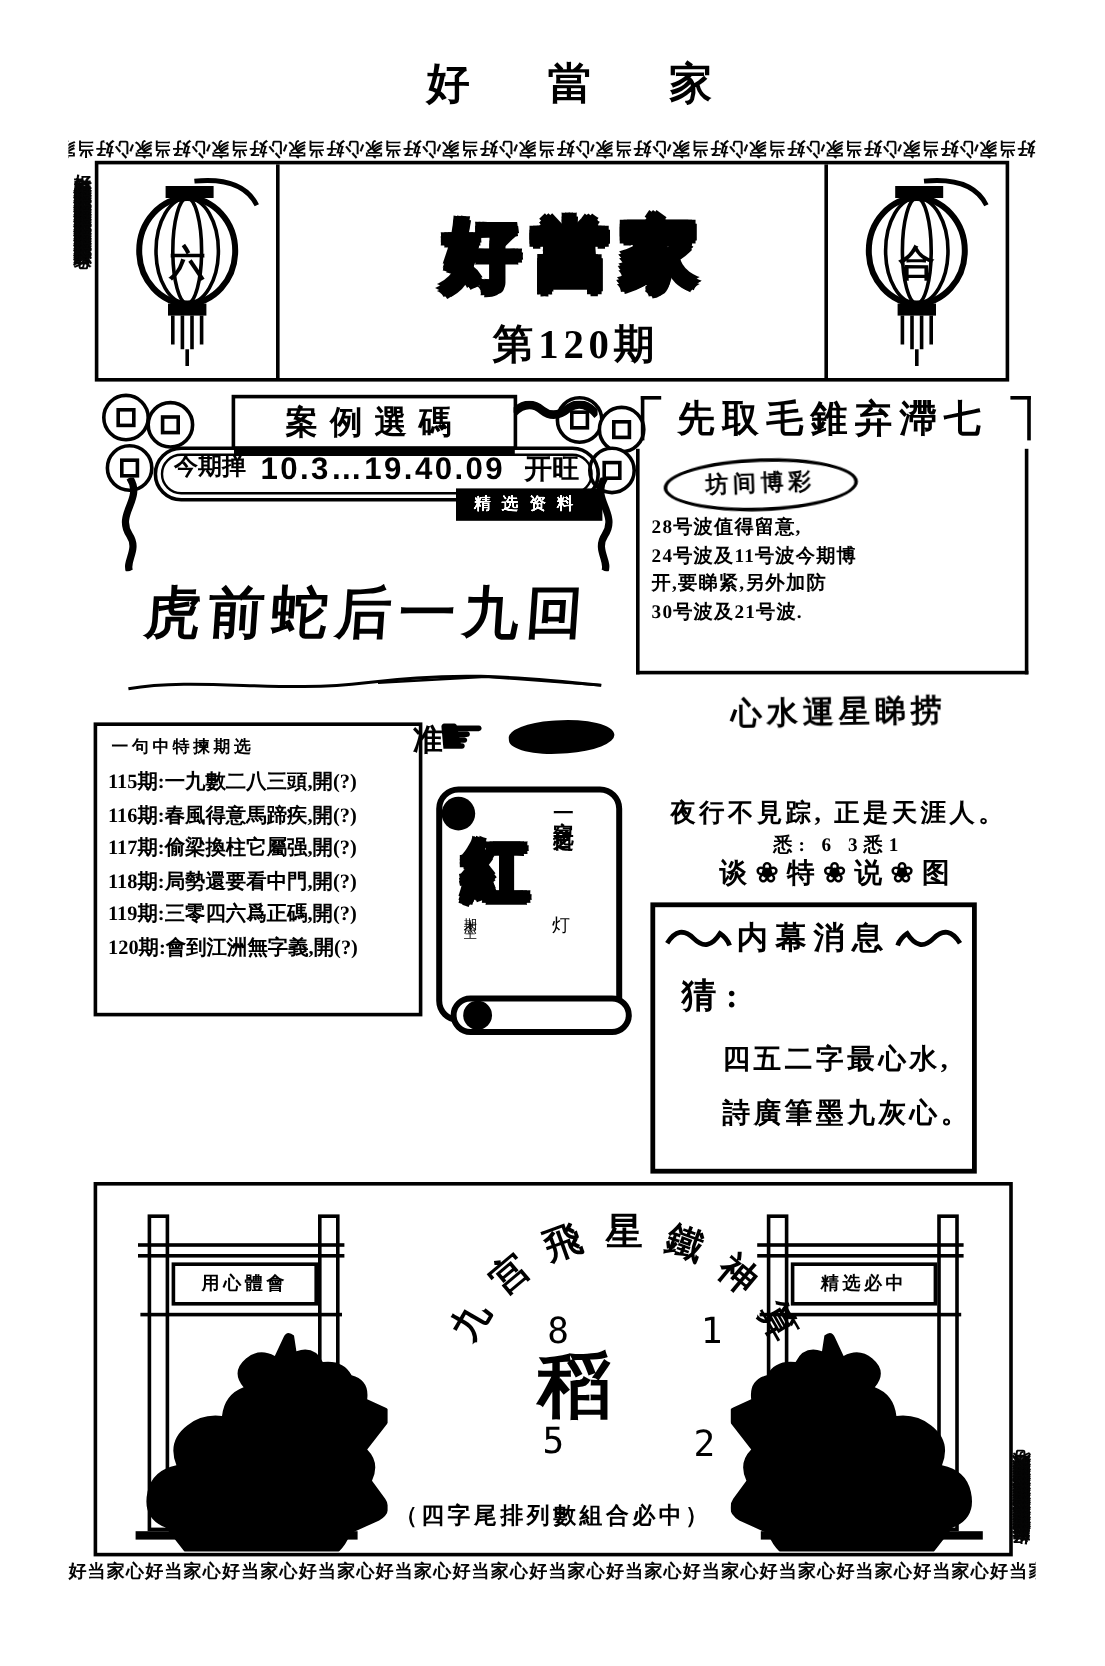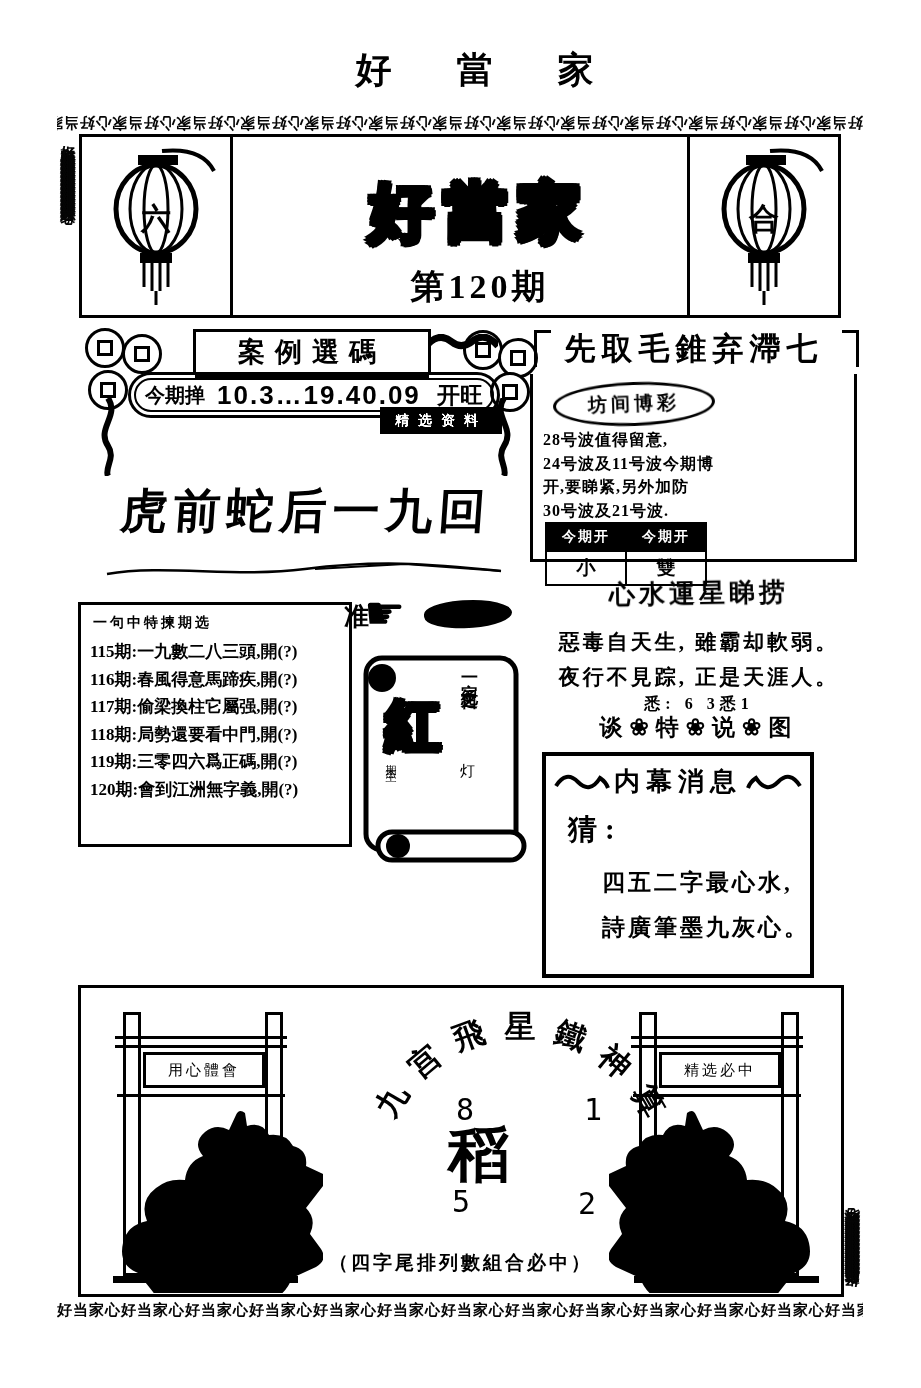--- a/index.html
+++ b/index.html
@@ -37,21 +37,21 @@
   .coin{width:34px;height:34px;border:3px solid #000;border-radius:50%;position:absolute;
         background:#fff;}
   .coin::before{content:"";position:absolute;left:50%;top:50%;width:10px;height:10px;
         transform:translate(-50%,-50%);border:3px solid #000;}
   .rough{filter:blur(0.4px) contrast(1.9);}
 
   .sel-title{left:193px;top:329px;width:232px;height:40px;border:3px solid #000;
      box-shadow:0 7px 0 -2px #000;text-align:center;font-size:27px;font-weight:900;
      letter-spacing:10px;line-height:40px;}
   .sel-oval{left:128px;top:372px;width:372px;height:46px;border:3px solid #000;border-radius:26px;
-     display:flex;align-items:center;gap:12px;padding:0 14px;box-sizing:border-box;}
+     display:flex;align-items:flex-start;gap:12px;padding:0 14px;box-sizing:border-box;}
   .sel-oval::before{content:"";position:absolute;inset:3px;border:2px solid #000;border-radius:20px;}
   .draw-label{font-family:"Liberation Sans",sans-serif;font-weight:900;font-size:20px;}
   .draw-numbers{font-family:"Liberation Sans",sans-serif;font-weight:bold;font-size:26px;letter-spacing:2px;}
   .draw-result{font-family:"Liberation Sans",sans-serif;font-weight:900;font-size:23px;margin-left:auto;}
   .black-label{left:380px;top:407px;width:122px;height:27px;background:#000;color:#fff;
      font-size:14px;letter-spacing:9px;text-align:center;line-height:27px;font-weight:bold;}
   .heart-line{left:118px;top:430px;font-family:"Liberation Sans",sans-serif;font-weight:900;
      font-size:27px;letter-spacing:4px;}
   .big-poem{left:96px;top:480px;width:420px;text-align:center;font-size:47px;font-weight:bold;
      letter-spacing:6px;transform:skewX(-4deg);}
@@ -114,21 +114,21 @@
 
   
   .bottom-box{left:78px;top:985px;width:766px;height:312px;border:3px solid #000;box-sizing:border-box;}
   .figure{position:absolute;width:230px;height:295px;top:12px;}
   .fig-l{left:12px;} .fig-r{left:528px;}
   .pillar{position:absolute;width:12px;height:258px;top:12px;border:3px solid #000;background:#fff;}
   .p1{left:30px;} .p2{left:172px;}
   .crossbeam{position:absolute;left:22px;top:36px;width:172px;height:6px;border-top:3px solid #000;
      border-bottom:3px solid #000;}
   .plaque{position:absolute;left:50px;top:52px;width:116px;height:30px;border:3px solid #000;
-     text-align:center;line-height:30px;font-size:15px;font-weight:normal;letter-spacing:3px;}
+     text-align:center;line-height:30px;font-size:15px;font-weight:bold;letter-spacing:3px;}
   .under-line{position:absolute;left:24px;top:94px;width:168px;border-top:3px solid #000;}
   .horse{position:absolute;left:0px;top:88px;}
   .mirror{transform:scaleX(-1);}
 
   .arc-wrap{left:300px;top:975px;width:440px;height:260px;}
   .arc-ch{position:absolute;font-size:31px;font-weight:bold;}
   .grid-num{font-family:"DejaVu Sans Mono",monospace;font-size:30px;}
   .n-tl{left:456px;top:1092px;} .n-tr{left:584px;top:1092px;}
   .n-bl{left:452px;top:1184px;} .n-br{left:578px;top:1186px;}
   .center-char{left:448px;top:1112px;font-size:62px;font-weight:bold;}
@@ -256,36 +256,23 @@
   <div class="abs bracket-title">先取毛錐弃滯七</div>
 
   <div class="abs fang-box">
     <div class="fang-oval rough">坊间博彩</div>
     <div class="advice">
         <div class="advice-line">28号波值得留意,</div>
         <div class="advice-line">24号波及11号波今期博</div>
         <div class="advice-line">开,要睇紧,另外加防</div>
         <div class="advice-line">30号波及21号波.</div>
       </div>
-    <table class="mini-table">
-      <tbody>
-          <tr>
-        <th>今期开</th>
-        <th>今期开</th>
-      </tr>
-      <tr>
-        <td>小</td>
-        <td>雙</td>
-      </tr>
-    </tbody>
-      </table>
   </div>
 
   <div class="abs banner1 rough">心水運星睇捞</div>
-  <div class="abs mpoem mp1">惡毒自天生, 雖霸却軟弱。</div>
   <div class="abs mpoem mp2">夜行不見踪, 正是天涯人。</div>
   <div class="abs code-line">悉: 6 3悉1</div>
   <div class="abs banner2 rough">谈❀特❀说❀图</div>
 
   <div class="abs insider-box">
     <div class="insider-title-row">
       <svg class="squig" width="56" height="20" viewBox="0 0 56 20">
         <path d="M2,14 q10,-16 22,-4 t22,-4 q6,4 8,10" fill="none" stroke="#000" stroke-width="4"></path>
       </svg>
       <span class="insider-title">内幕消息</span>

